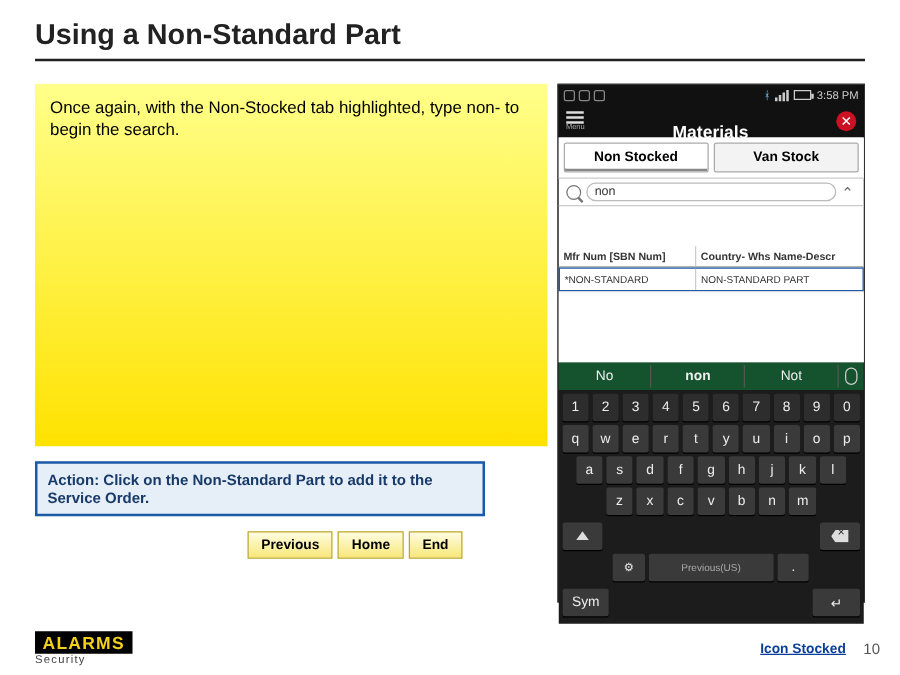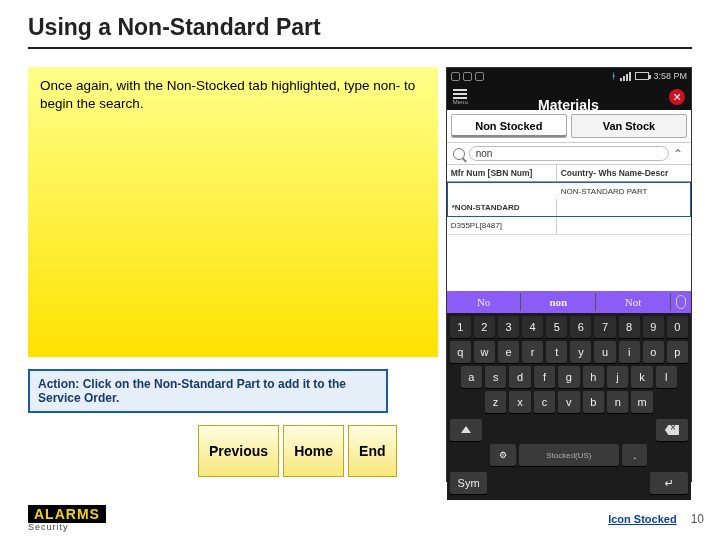--- a/index.html
+++ b/index.html
@@ -24,22 +24,22 @@
     color: #173a68;
     font-size: 12px;
     font-weight: bold;
     padding: 6px 8px;
     width: 360px;
   }
   .nav-row { margin-top: 12px; display: flex; gap: 4px; padding-left: 170px; }
   .nav-btn {
     background: linear-gradient(#fffde0,#f7e77a);
     border: 1px solid #bca820;
-    font-size: 14px; font-weight: bold;
-    padding: 17px 10px;
+    font-size: 11px; font-weight: bold;
+    padding: 4px 10px;
   }
   .footer { position: absolute; bottom: 8px; left: 28px; right: 16px; display: flex; align-items: center; justify-content: space-between; }
   .logo { display: flex; flex-direction: column; line-height: 1; }
   .logo-top { background:#000; color:#f3d11a; font-weight:bold; font-size:14px; padding:2px 6px; letter-spacing:1px; }
   .logo-sub { font-size:9px; color:#444; letter-spacing:1px; }
   .footer-right { display:flex; align-items:center; gap:14px; }
   .legend-link { color:#0a3f99; font-size:11px; font-weight:bold; text-decoration: underline; }
   .page-num { font-size:12px; color:#555; }
 
   
@@ -63,30 +63,30 @@
 
   .appbody { background:#fff; }
   .tabs { display:flex; gap:4px; padding:4px; background:#fff; border-bottom:1px solid #ccc; }
   .tab { flex:1; text-align:center; font-size:11px; font-weight:bold; padding:5px 0; border:1px solid #aaa; border-radius:2px; background:#f3f3f3; }
   .tab.active { background:#fff; box-shadow: inset 0 -2px 0 #888; }
   .searchbar { display:flex; align-items:center; gap:4px; padding:3px 6px; border-bottom:1px solid #ccc; }
   .search-ic { width:12px;height:12px;border:1.5px solid #777;border-radius:50%;position:relative; }
   .search-ic::after{content:"";position:absolute;width:5px;height:1.5px;background:#777;transform:rotate(45deg);bottom:-2px;right:-3px;}
   .search-field { flex:1; border:1px solid #bbb; border-radius:9px; padding:1px 6px; font-size:10px; color:#333; }
   .collapse-ic { width:12px; font-size:12px; color:#666; }
-  .headers { display:flex; border-bottom:1px solid #999; font-size:8.5px; font-weight:bold; color:#333; }
+  .headers { display:flex; border-bottom:1px solid #999; font-size:8.5px; font-weight:bold; color:#333;margin-top:32px; }
   .headers div { padding:3px 4px; }
   .col1 { width:45%; border-right:1px solid #ccc; }
   .col2 { width:55%; }
   .row { display:flex; border-bottom:1px solid #ddd; font-size:8px; color:#333; }
   .row div { padding:4px; }
   .row.sel { border:1.5px solid #1b5aa6; }
-  .row.sel div:first-child { font-weight:bold;margin-top:16px; }
+  .row.sel div:first-child { font-weight:normal; }
   
-  .suggest { height:22px; background:#8b5cf6; display:flex; align-items:center; color:#eee; font-size:11px;font-family:Liberation Serif, serif; }
+  .suggest { height:22px; background:#14532d; display:flex; align-items:center; color:#eee; font-size:11px; }
   .sug { flex:1; text-align:center; border-right:1px solid #555; padding:3px 0; }
   .sug:last-child { border:none; flex:0 0 20px; }
   .mic { width:10px;height:14px;border:1.5px solid #ccc;border-radius:5px;margin:0 auto; }
   
   .kbd { background:#1c1c1c; padding:3px; }
   .krow { display:flex; gap:3px; margin-bottom:3px; justify-content:center; }
   .key { background:#3a3a3a; color:#eee; font-size:11px; height:22px; flex:1; border-radius:2px; display:flex; align-items:center; justify-content:center; box-shadow:0 1px 0 #000; }
   .krow.nums .key { background:#2d2d2d; }
   .krow.offset { padding:0 11px; }
   .key.wide15 { flex:1.5;margin-top:28px; }
@@ -156,21 +156,20 @@
         </div>
         <div class="headers">
           <div class="col1">Mfr Num [SBN Num]</div>
           <div class="col2">Country- Whs Name-Descr</div>
         </div>
         <div class="row sel">
           <div class="col1">*NON-STANDARD</div>
           <div class="col2">NON-STANDARD PART</div>
         </div>
         <div class="row">
-          <div class="col1">D355PL[8487]</div>
         </div>
         <div style="height:56px;background:#fff;"></div>
       </div>
       <div class="suggest">
         <div class="sug">No</div>
         <div class="sug" style="font-weight:bold;">non</div>
         <div class="sug">Not</div>
         <div class="sug">
             <div class="mic"></div>
           </div>
@@ -222,21 +221,21 @@
           <div class="key">b</div>
           <div class="key">n</div>
           <div class="key">m</div>
           <div class="key wide15">
               <div class="bksp-ic"></div>
             </div>
         </div>
         <div class="krow">
           <div class="key wide15">Sym</div>
           <div class="key" style="font-size:9px;">⚙</div>
-          <div class="key space" style="font-size:8px;color:#aaa;">Stocked(US)</div>
+          <div class="key space" style="font-size:8px;color:#aaa;">Previous(US)</div>
           <div class="key">.</div>
           <div class="key wide15">↵</div>
         </div>
       </div>
     </div>
   </div>
 
   <div class="footer">
     <div class="logo">
       <span class="logo-top">ALARMS</span>

